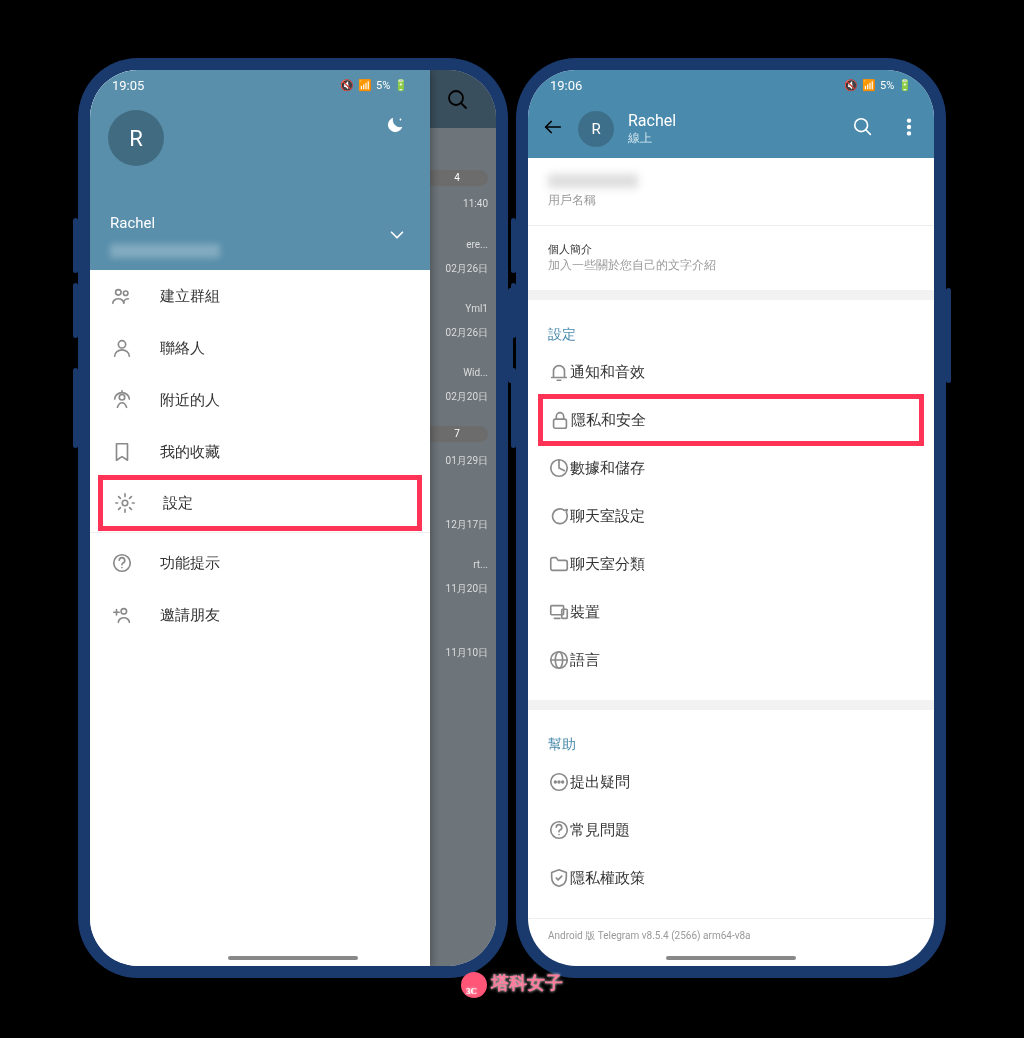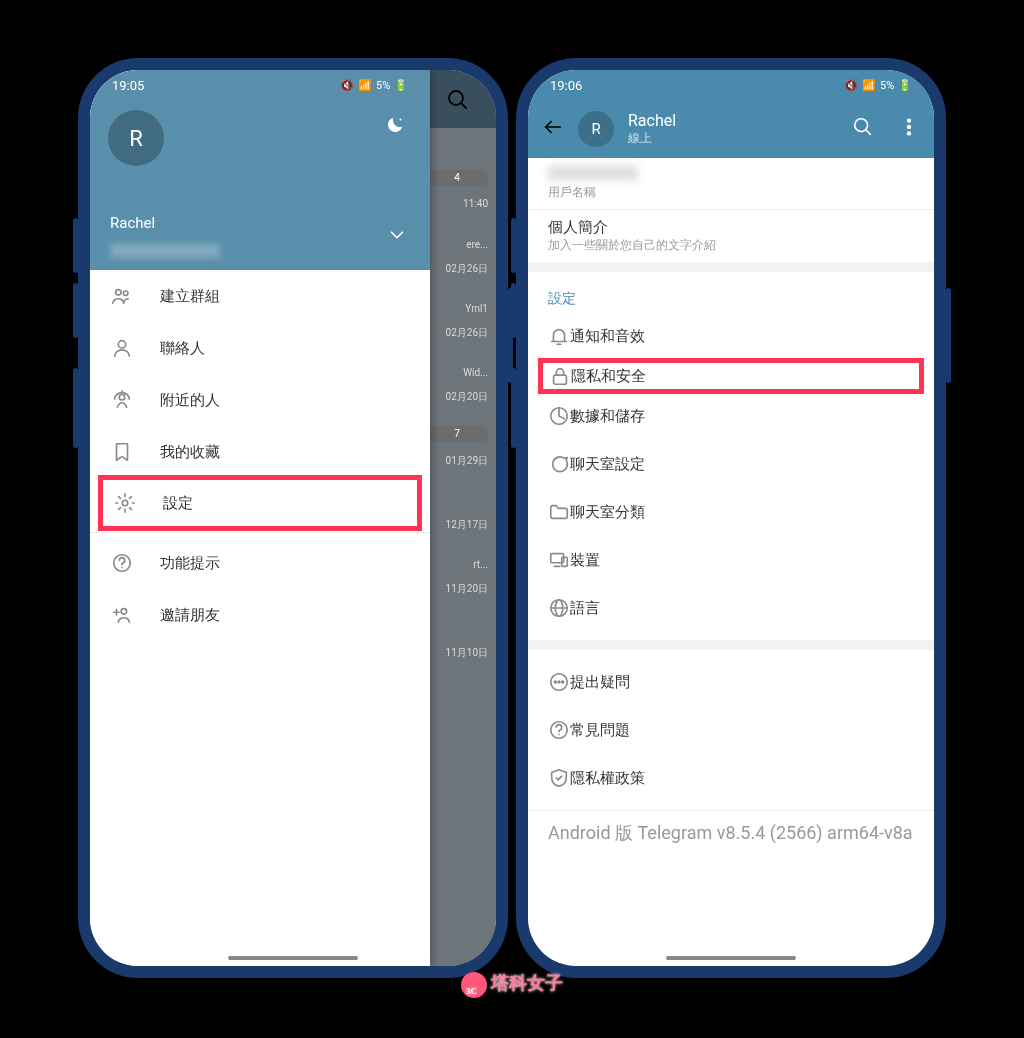--- a/index.html
+++ b/index.html
@@ -48,29 +48,29 @@
 
 .left-panel { position: absolute; left:0; top:0; width: 340px; height:100%; background:#fff; box-shadow: 2px 0 8px rgba(0,0,0,.3); display:flex; flex-direction:column;}
 
 
 .rp-top { height: 58px; background: #4a8aac; display: flex; align-items: center; padding: 0 14px; gap: 14px; }
 .rp-top .av-sm { width: 36px; height: 36px; border-radius: 50%; background: #3d6f8a; color:#fff; display:flex; align-items:center; justify-content:center; font-size:15px;}
 .rp-top .nm { color:#fff; font-size: 16px; }
 .rp-top .st { color: #d1e6f0; font-size: 12px; }
 .rp-top .r-icons { margin-left:auto; display:flex; gap:24px; color:#fff; }
 
-.sec { background:#fff; padding: 8px 20px; }
+.sec { background:#fff; padding: 16px 20px; }
 .rrow { display: flex; align-items: center; height: 48px; }
 .rrow .ico { width: 22px; color: #8a8a8a; display:flex; align-items:center; justify-content:center; }
 .rrow .lbl { font-size: 15px; color: #333; }
 .shead { color: #4a8aac; font-size: 14px; font-weight: 500; padding: 10px 0 4px; }
 .div-gap { height: 10px; background: #f2f2f2; }
 .sub { font-size: 12px; color: #999; }
-.hl2 { border: 5px solid #ff3355; margin: -2px -10px; padding: 0 6px; height: 36px; }
-.ver { color:#999; font-size:18px; padding: 10px 20px 18px; }
+.hl2 { border: 5px solid #ff3355; margin: -2px -10px; padding: 0 6px; height: 52px; }
+.ver { color:#999; font-size:10px; padding: 10px 20px 18px; }
 
 .home-ind { position:absolute; bottom:6px; left:50%; transform:translateX(-50%); width:130px; height:4px; background:#888; border-radius:4px;}
 
 .watermark { position:absolute; bottom:40px; left:50%; transform:translateX(-50%); color:#ff7b9c; font-size:18px; font-weight:600; white-space:nowrap; text-shadow:0 0 3px #fff;font-family:Liberation Serif, serif;}
 .wm-ico { display:inline-block; width:26px; height:26px; background:#ff5577; border-radius:50%; vertical-align:middle; margin-right:4px; position:relative;}
 .wm-ico::after{content:"3C"; color:#fff; font-size:9px; position:absolute; bottom:2px; left:5px;}
 
 svg { width: 22px; height: 22px; stroke: currentColor; fill: none; stroke-width: 1.8; stroke-linecap: round; stroke-linejoin: round; }
 </style>
 </head>
@@ -258,21 +258,21 @@
             </svg></span>
       </div>
     </div>
 
     <div class="sec">
       <div style="height:14px;filter:blur(4px);background:#ddd;width:90px;margin-bottom:4px"></div>
       <div class="sub">用戶名稱</div>
     </div>
     <div style="height:1px;background:#eee"></div>
     <div class="sec">
-      <div style="font-size:15px;color:#333">個人簡介</div>
+      <div style="font-size:11px;color:#333">個人簡介</div>
       <div class="sub">加入一些關於您自己的文字介紹</div>
     </div>
     <div class="div-gap"></div>
 
     <div class="sec">
       <div class="shead">設定</div>
       <div class="rrow">
         <span class="ico">
             <svg viewBox="0 0 24 24">
               <path d="M6 18V11a6 6 0 0 1 12 0v7M4 18h16M10 21h4"></path>
@@ -331,20 +331,21 @@
               <ellipse cx="12" cy="12" rx="4" ry="9"></ellipse>
               <line x1="3" y1="12" x2="21" y2="12"></line>
             </svg>
           </span>
         <span class="lbl">語言</span>
       </div>
     </div>
     <div class="div-gap"></div>
 
     <div class="sec">
+      <div class="shead">幫助</div>
       <div class="rrow">
         <span class="ico">
             <svg viewBox="0 0 24 24">
               <circle cx="12" cy="12" r="9"></circle>
               <circle cx="8" cy="12" r="1" fill="currentColor"></circle>
               <circle cx="12" cy="12" r="1" fill="currentColor"></circle>
               <circle cx="16" cy="12" r="1" fill="currentColor"></circle>
             </svg>
           </span>
         <span class="lbl">提出疑問</span>

